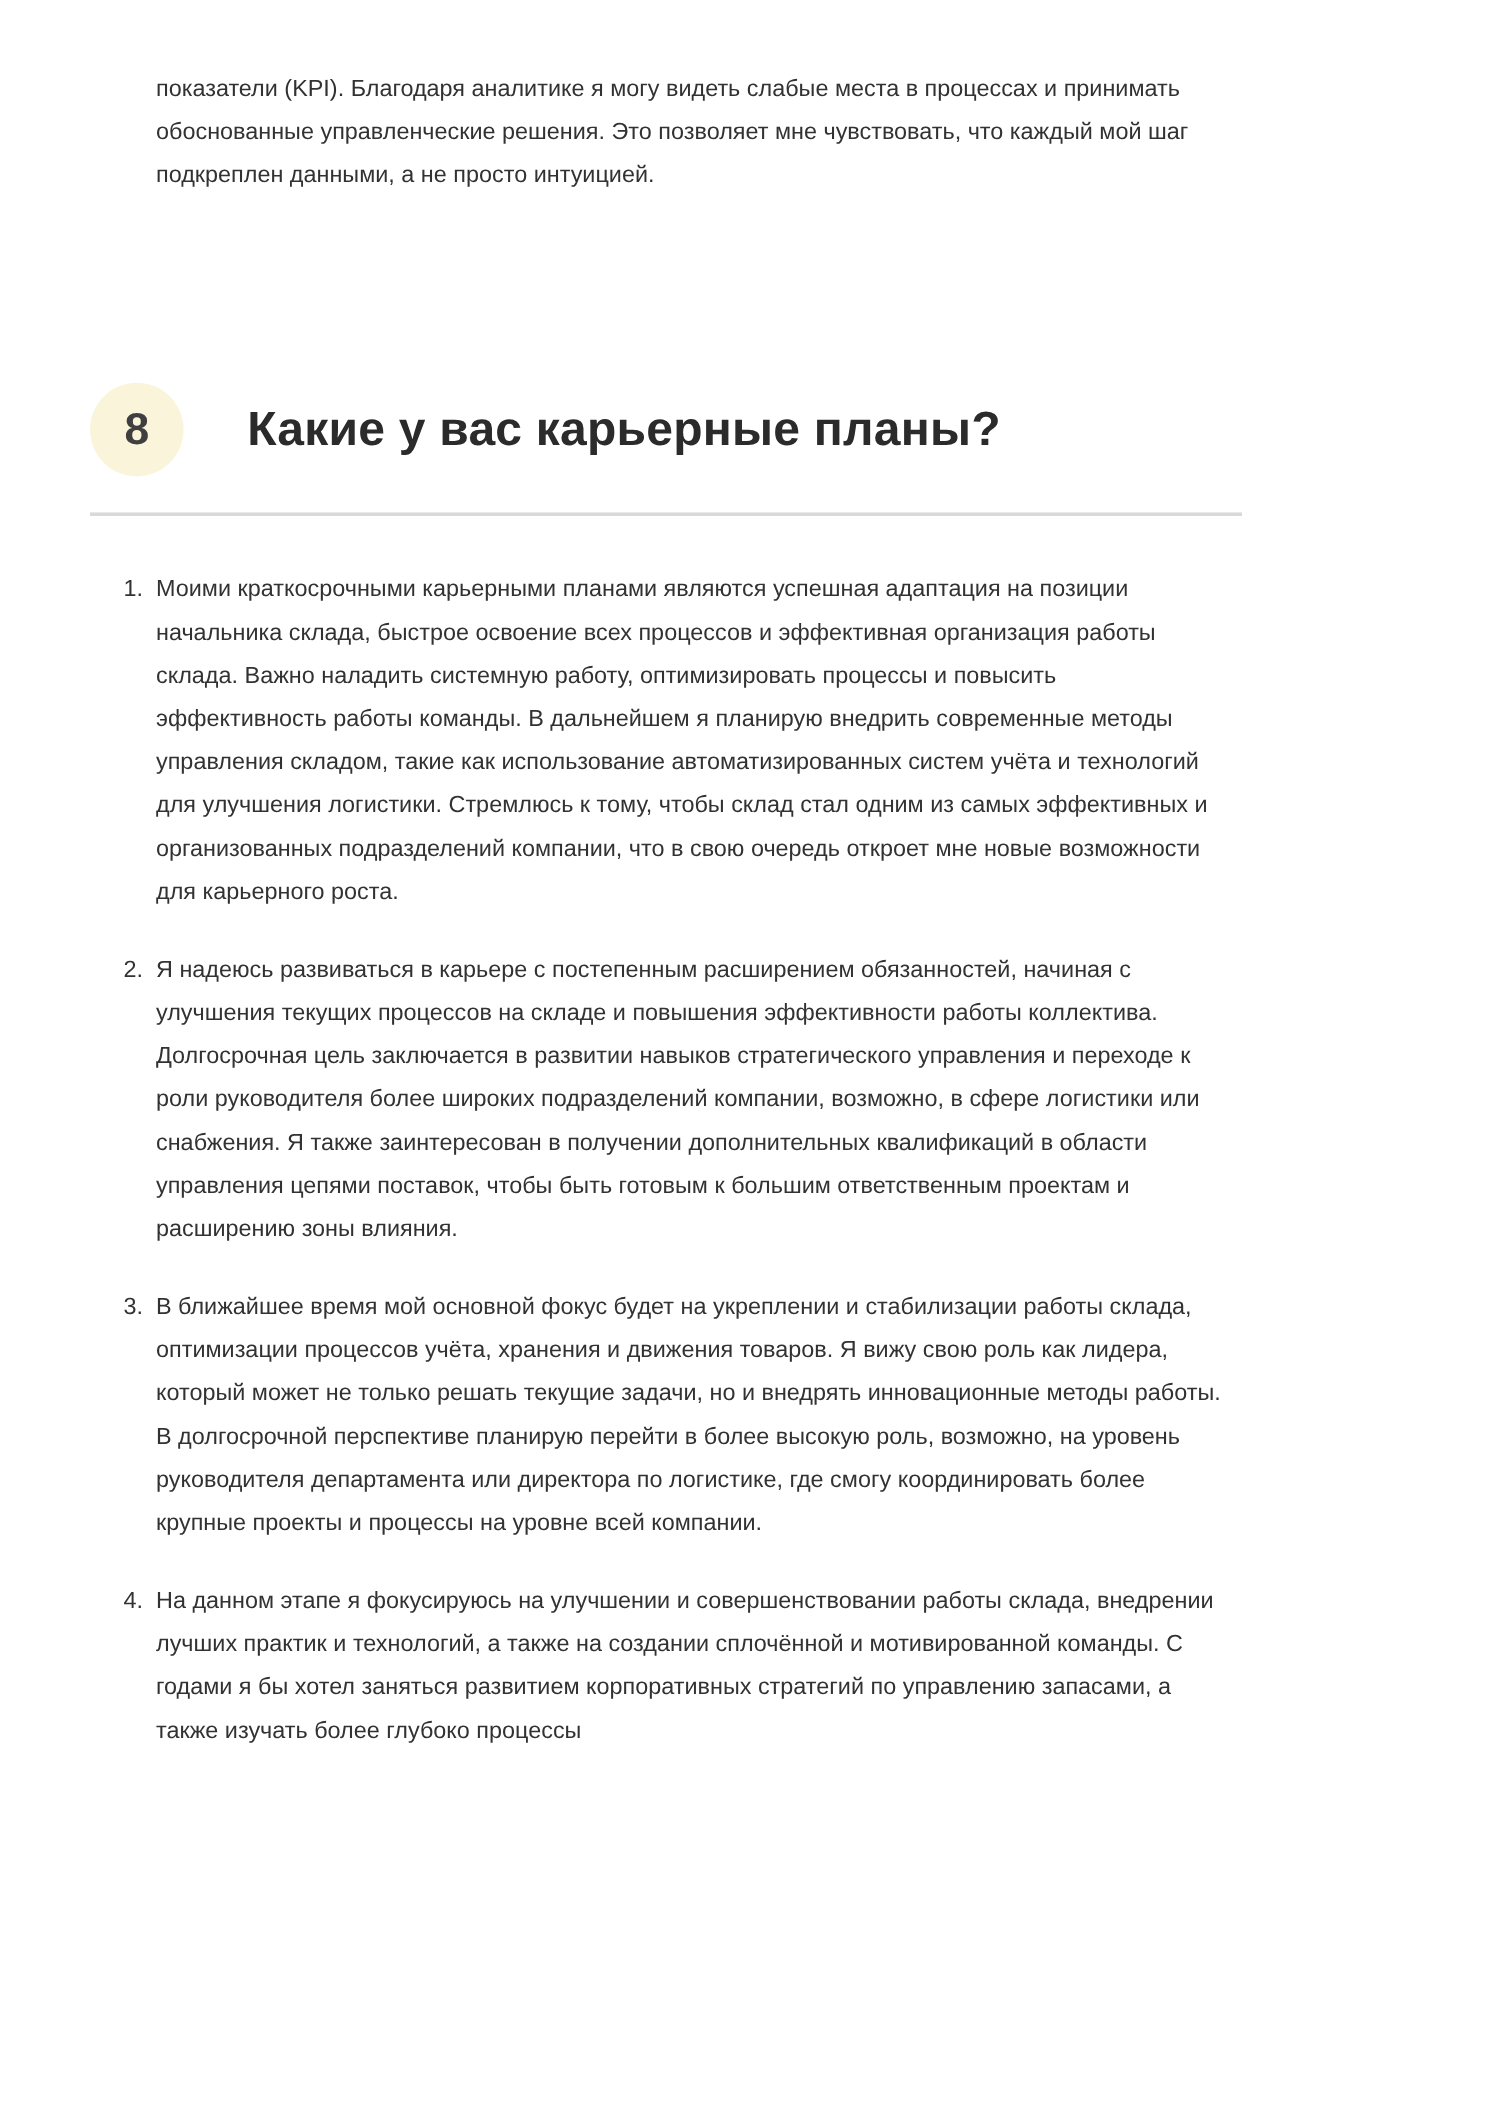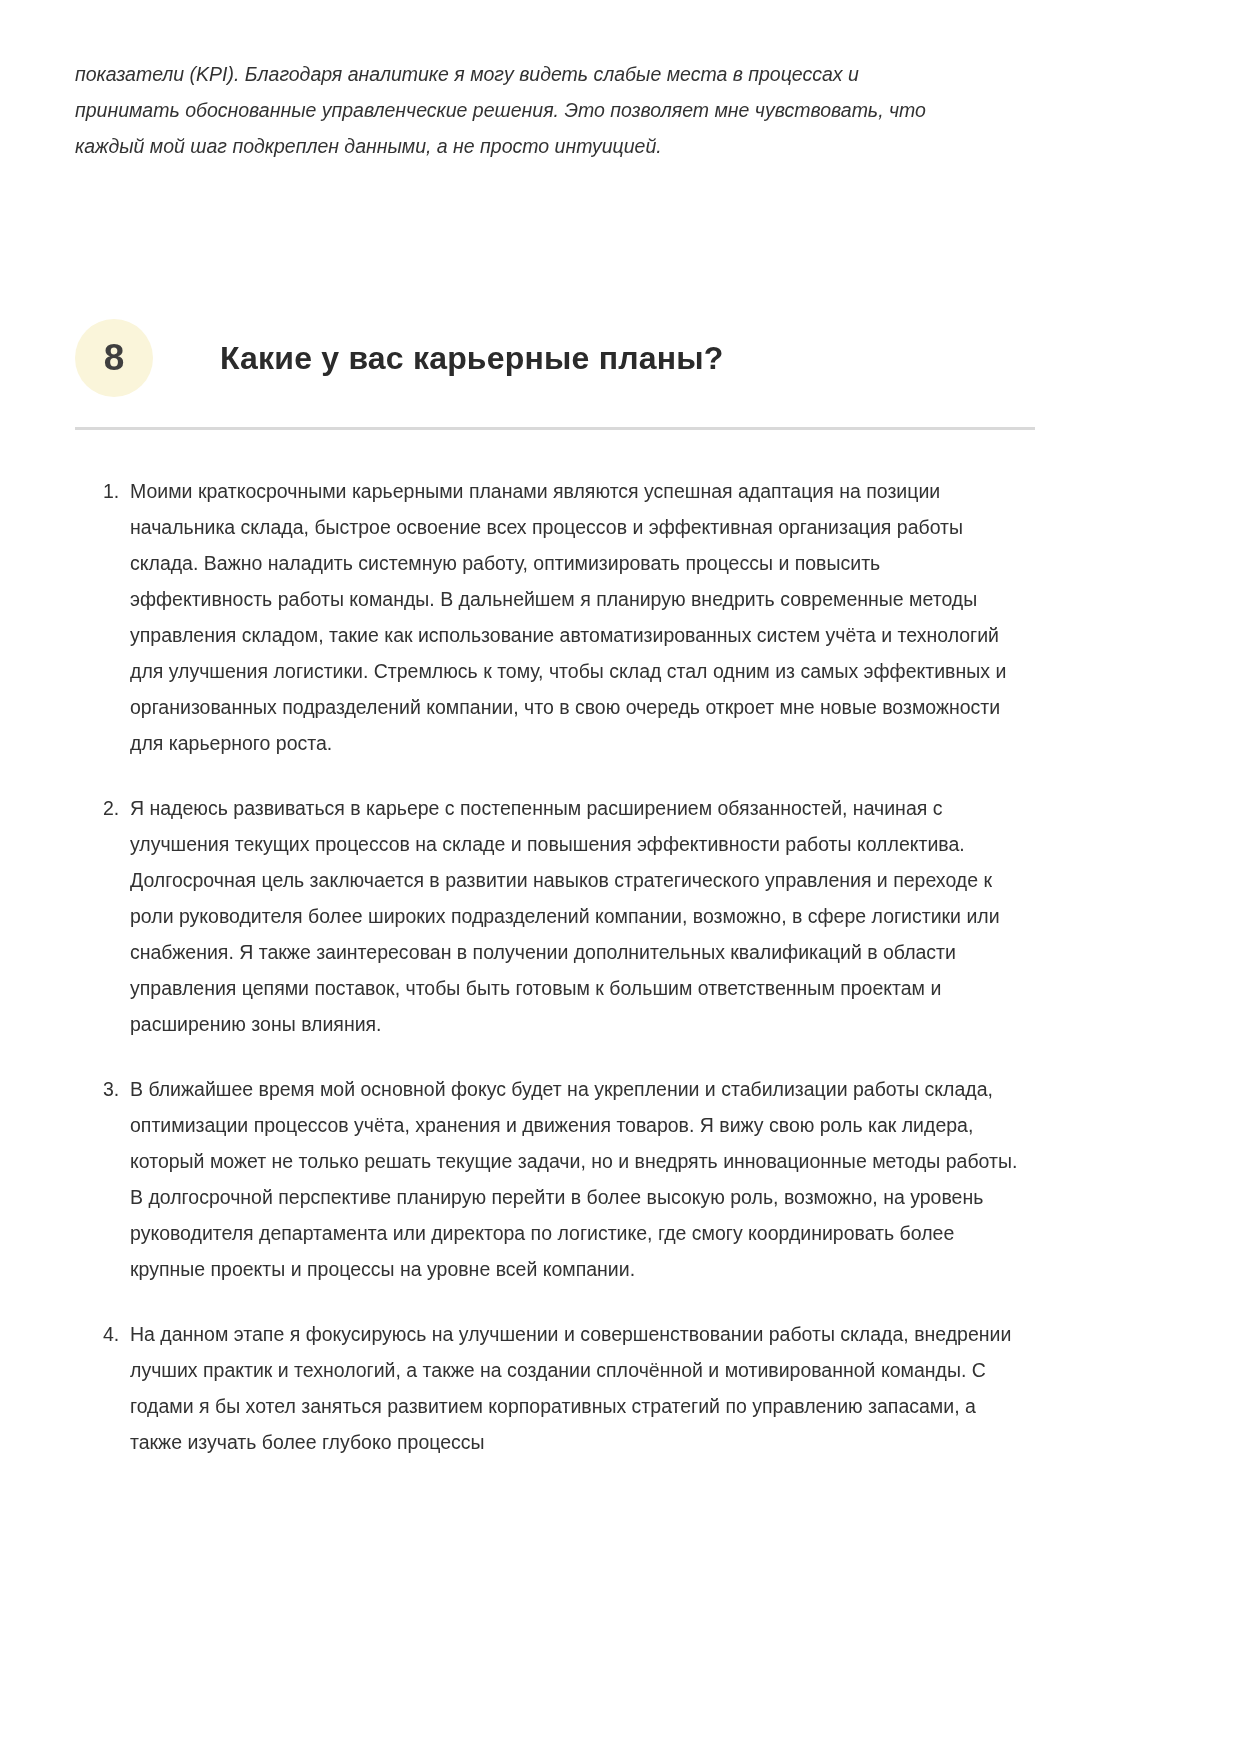--- a/index.html
+++ b/index.html
@@ -13,25 +13,25 @@
     width: 1239px;
     height: 1753px;
     background: #ffffff;
     font-family: "Liberation Sans", sans-serif;
     color: #323232;
     overflow: hidden;
     padding: 56px 0 0 75px;
   }
 
   .intro-paragraph {
+    margin-left: 55px;
     width: 888px;
     font-size: 19.5px;
     line-height: 36px;
     color: #323232;
-    font-style: italic;
   }
 
   .section-header {
     margin-top: 155px;
     display: flex;
     align-items: center;
   }
 
   .number-badge {
     width: 78px;
@@ -41,22 +41,22 @@
     display: flex;
     align-items: center;
     justify-content: center;
     font-size: 37px;
     font-weight: bold;
     color: #3f3f3f;
     flex: 0 0 auto;
   }
 
   .section-title {
-    margin-left: 67px;
-    font-size: 32px;
+    margin-left: 53px;
+    font-size: 40px;
     font-weight: bold;
     color: #2b2b2b;
     letter-spacing: 0.2px;
   }
 
   .section-divider {
     margin-top: 30px;
     width: 960px;
     height: 0;
     border: none;

